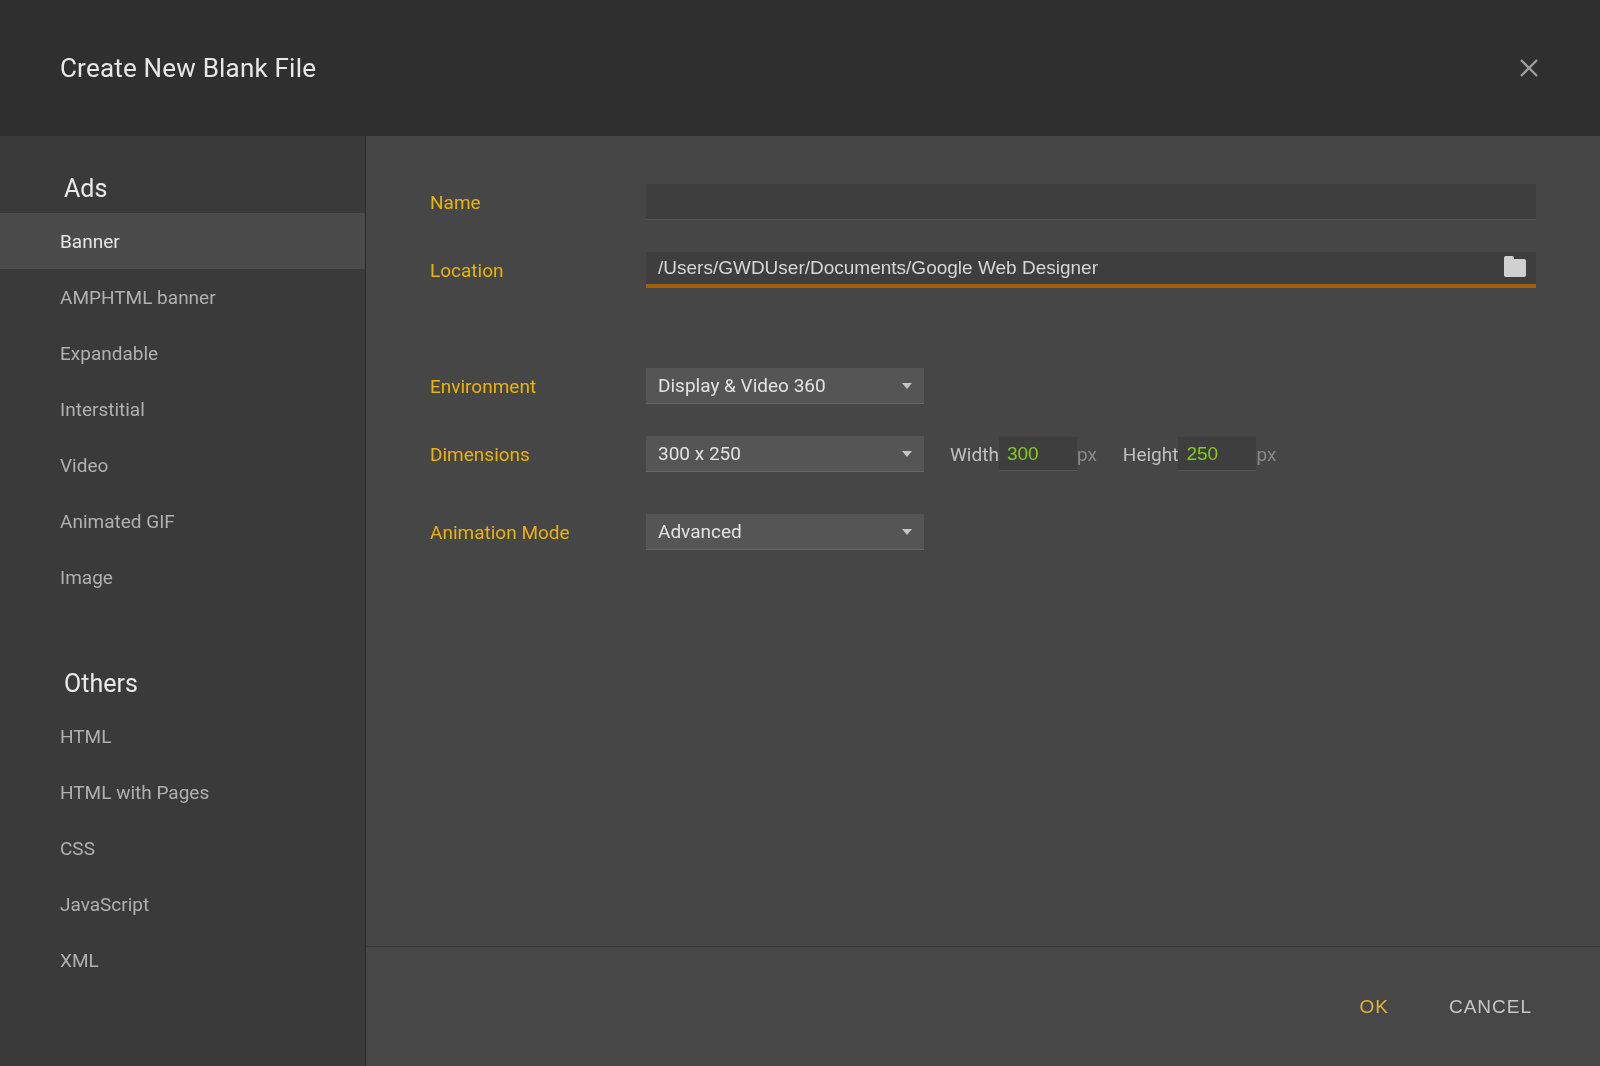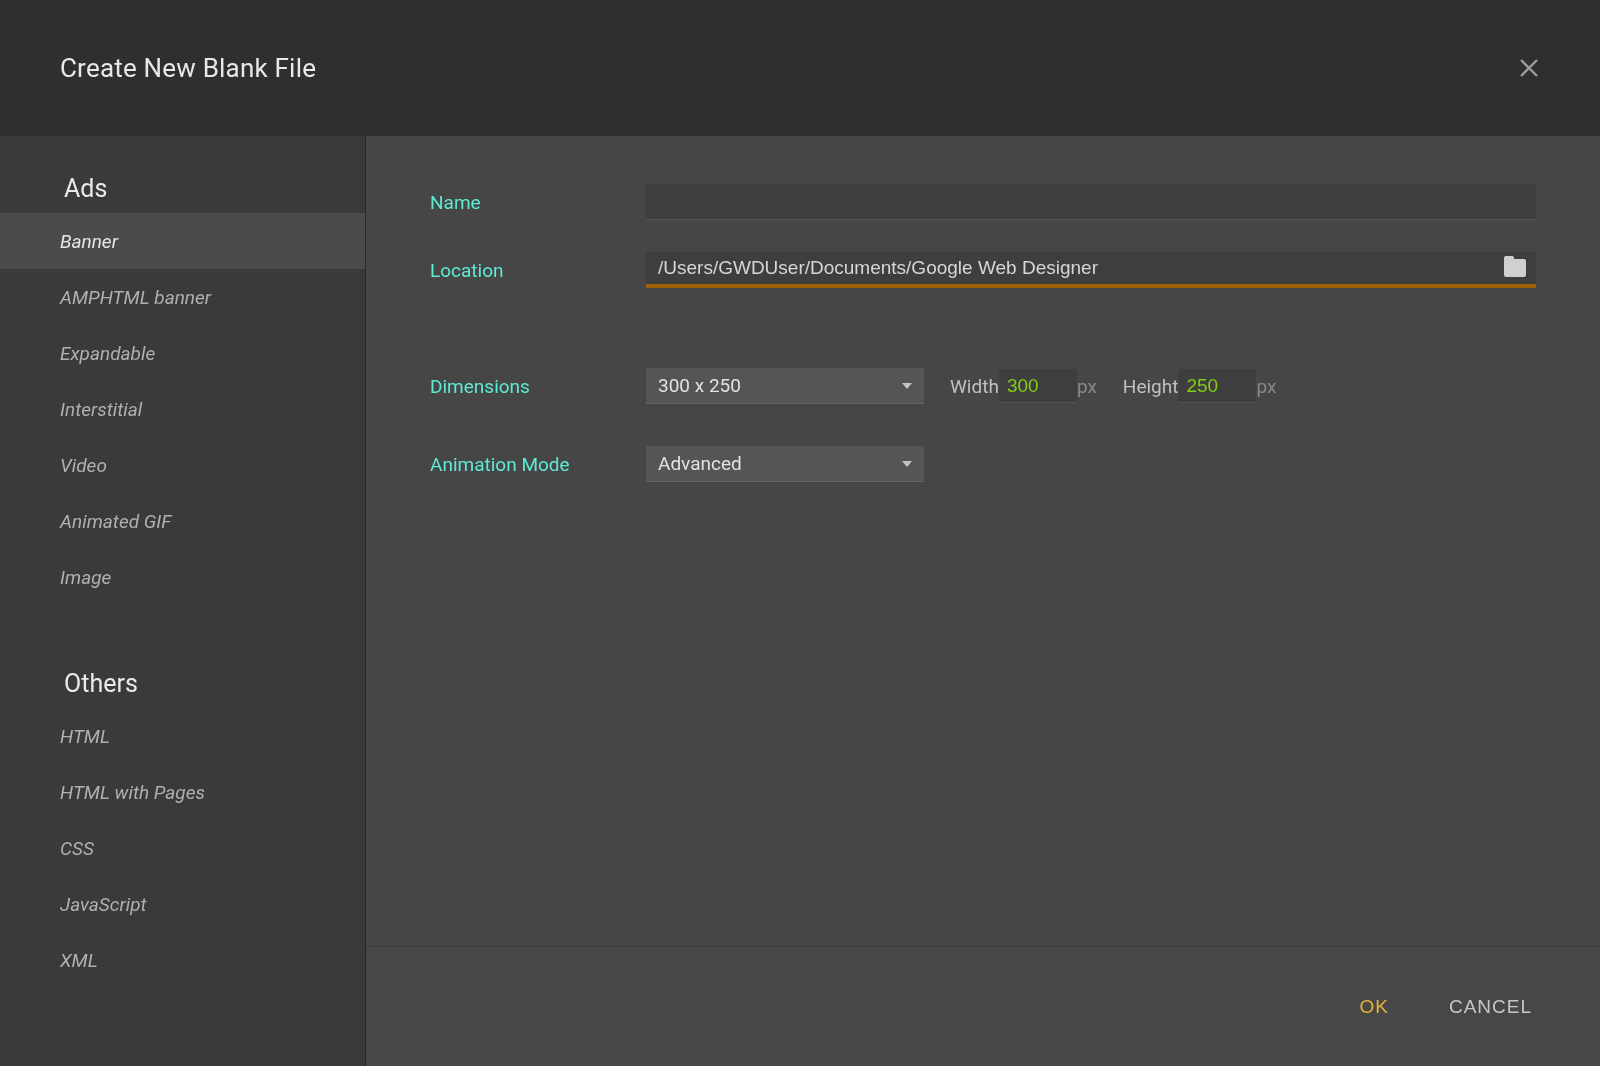--- a/index.html
+++ b/index.html
@@ -56,21 +56,20 @@
   }
   .group-title.second { margin-top: 64px; }
   .nav-item {
     height: 56px;
     display: flex;
     align-items: center;
     padding: 0 60px;
     color: #b0b0b0;
     font-size: 19px;
     cursor: pointer;
-    font-style: italic;
   }
   .nav-item.selected {
     background: #4b4b4b;
     color: #e6e6e6;
   }
   .main-pane {
     flex: 1;
     display: flex;
     flex-direction: column;
     background: #464646;
@@ -81,21 +80,21 @@
   }
   .form-row {
     display: flex;
     align-items: center;
     min-height: 44px;
     margin-bottom: 24px;
   }
   .form-row.wide-gap { margin-bottom: 72px; }
   .label {
     width: 216px;
-    color: #5eead4;
+    color: #eab308;
     font-size: 19px;
     flex-shrink: 0;
   }
   .text-input {
     flex: 1;
     max-width: 900px;
     height: 36px;
     background: #3e3e3e;
     border: none;
     border-bottom: 1px solid #555;
@@ -265,20 +264,27 @@
         </div>
 
         <div class="form-row wide-gap">
           <div class="label">Location</div>
           <div class="location-wrap">
             <input class="text-input" type="text" value="/Users/GWDUser/Documents/Google Web Designer" style="">
             <div class="folder-icon"></div>
           </div>
         </div>
 
+        <div class="form-row">
+          <div class="label">Environment</div>
+          <div class="select">
+            <span>Display &amp; Video 360</span>
+            <span class="caret"></span>
+          </div>
+        </div>
 
         <div class="form-row" style="margin-bottom:34px;">
           <div class="label">Dimensions</div>
           <div class="select">
             <span>300 x 250</span>
             <span class="caret"></span>
           </div>
           <div class="dim-cluster">
             <span class="dim-label">Width</span>
             <input class="dim-input" type="text" value="300" style="">

